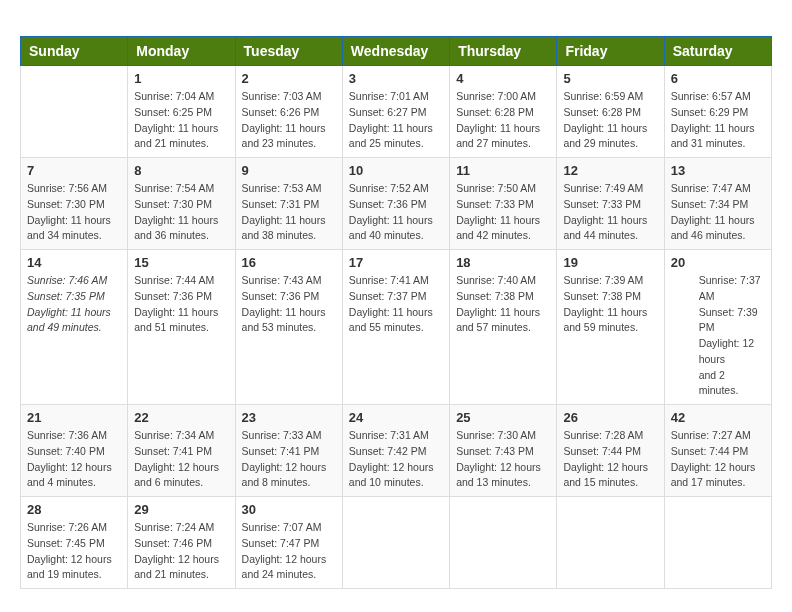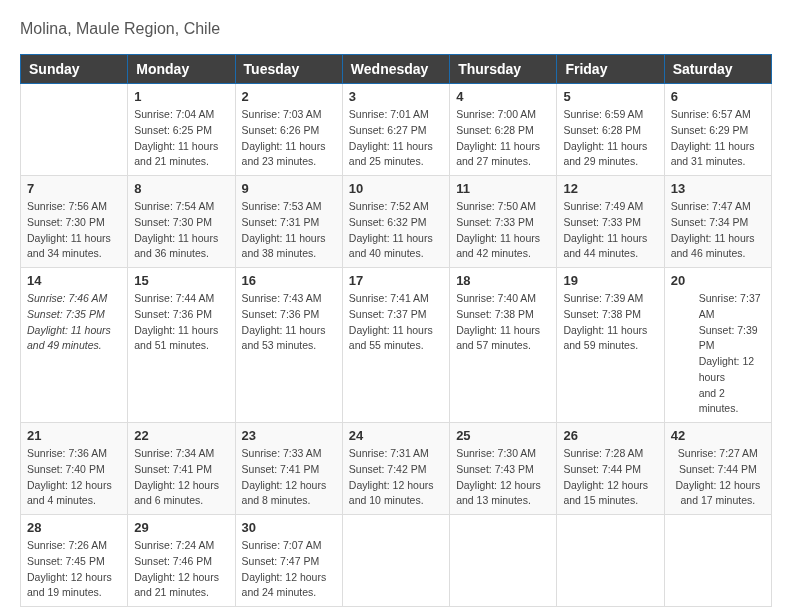--- a/index.html
+++ b/index.html
@@ -28,21 +28,21 @@
     .location-title {
       font-size: 16px;
       color: #555;
     }
     .calendar {
       width: 100%;
       border-collapse: collapse;
       border: 1px solid #ccc;
     }
     .calendar th {
-      background-color: #404040;
+      background-color: #4d7c0f;
       color: #fff;
       text-align: left;
       padding: 6px 8px;
       font-size: 14px;
       font-weight: bold;
       border: 1px solid #1a6aad;
     }
     .calendar td {
       vertical-align: top;
       padding: 5px 6px;
@@ -78,21 +78,20 @@
     .logo-row {
       display: flex;
       align-items: center;
     }
   </style>
 </head>
 <body>
 
 <div class="header-area">
   <div class="title-area">
-    <div class="location-title">Molina, Maule Region, Chile</div>
   </div>
 </div>
 
 <table class="calendar">
   <thead>
     <tr id="header-row">
         <th>Sunday</th>
         <th>Monday</th>
         <th>Tuesday</th>
         <th>Wednesday</th>
@@ -165,21 +164,21 @@
         <td>
           <span class="day-number">9</span>
           <div class="day-info" style="white-space: pre-line;">Sunrise: 7:53 AM
 Sunset: 7:31 PM
 Daylight: 11 hours
 and 38 minutes.</div>
         </td>
         <td>
           <span class="day-number">10</span>
           <div class="day-info" style="white-space: pre-line;">Sunrise: 7:52 AM
-Sunset: 6:32 PM
+Sunset: 7:36 PM
 Daylight: 11 hours
 and 40 minutes.</div>
         </td>
         <td>
           <span class="day-number">11</span>
           <div class="day-info" style="white-space: pre-line;">Sunrise: 7:50 AM
 Sunset: 7:33 PM
 Daylight: 11 hours
 and 42 minutes.</div>
         </td>
@@ -287,21 +286,21 @@
         </td>
         <td>
           <span class="day-number">26</span>
           <div class="day-info" style="white-space: pre-line;">Sunrise: 7:28 AM
 Sunset: 7:44 PM
 Daylight: 12 hours
 and 15 minutes.</div>
         </td>
         <td>
           <span class="day-number">42</span>
-          <div class="day-info" style="white-space: pre-line; text-align: center;">Sunrise: 7:27 AM
+          <div class="day-info" style="white-space: pre-line;">Sunrise: 7:27 AM
 Sunset: 7:44 PM
 Daylight: 12 hours
 and 17 minutes.</div>
         </td>
       </tr>
       <tr>
         <td>
           <span class="day-number">28</span>
           <div class="day-info" style="white-space: pre-line;">Sunrise: 7:26 AM
 Sunset: 7:45 PM

